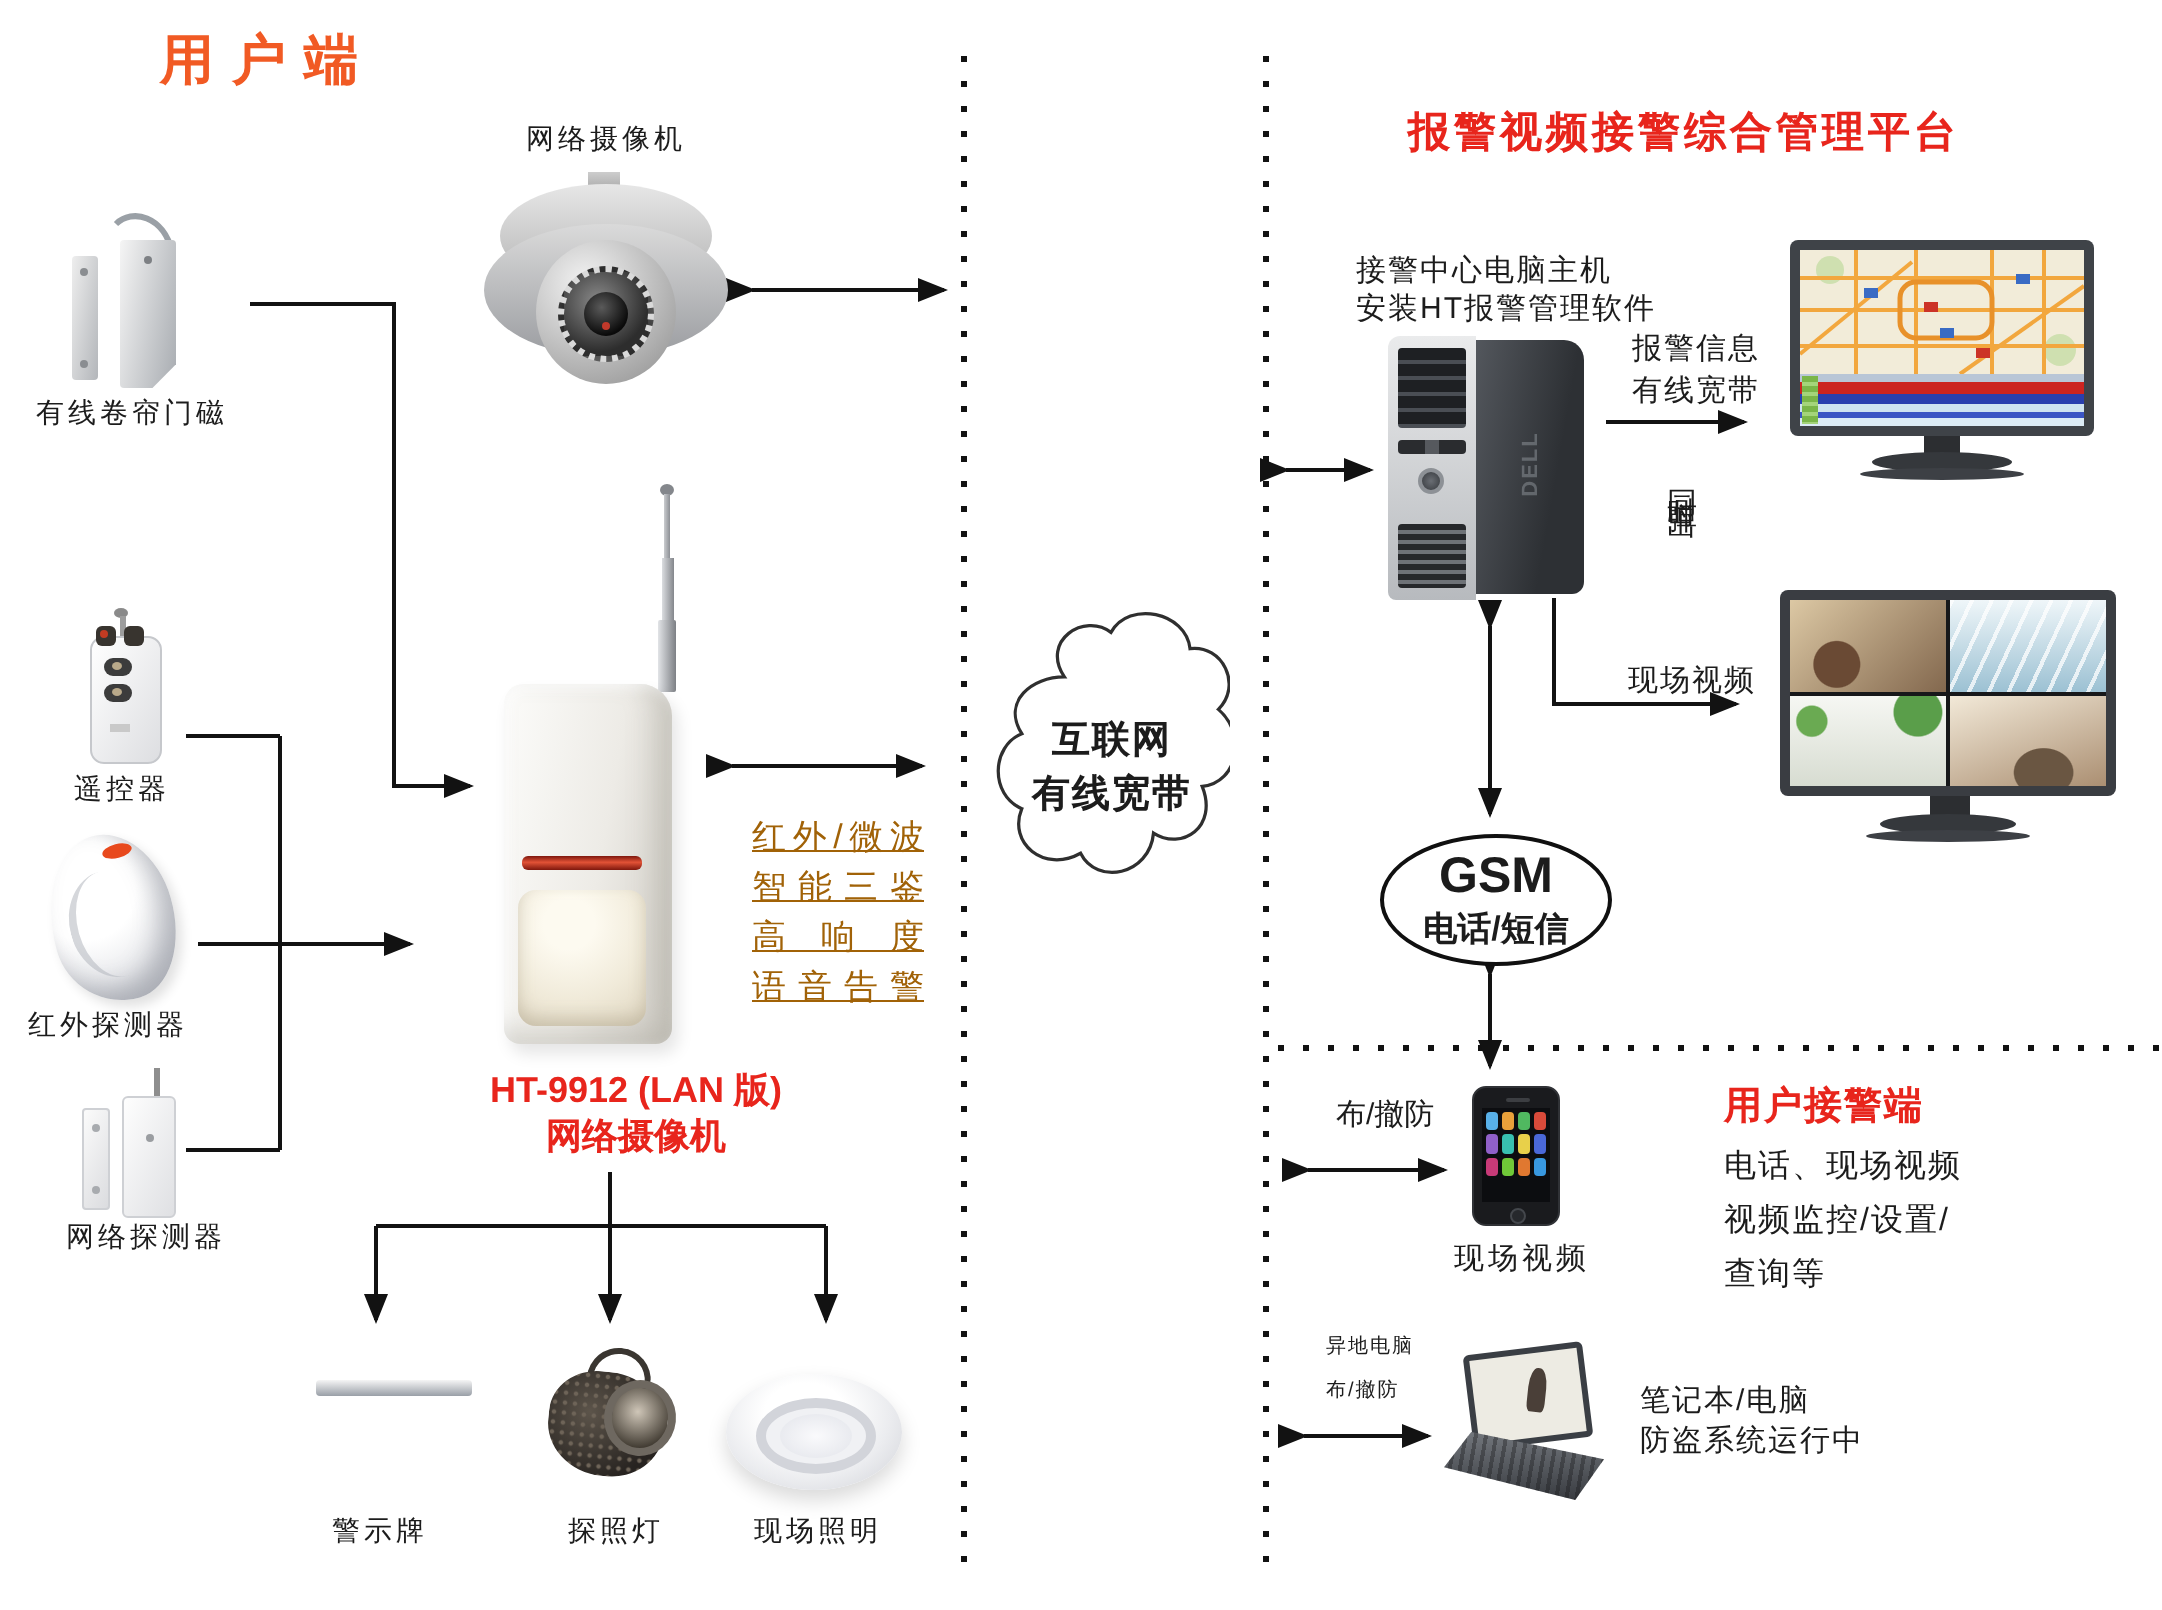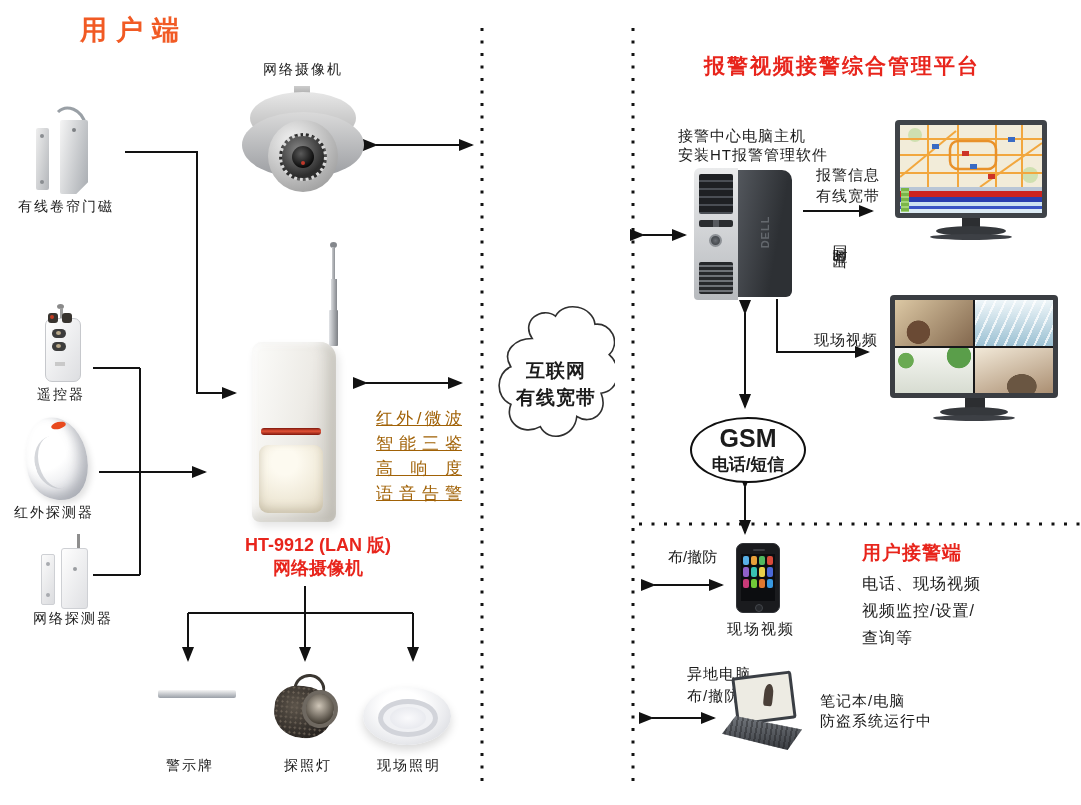--- a/index.html
+++ b/index.html
@@ -176,21 +176,21 @@
   .ph-screen { position:absolute; left:4px; top:10px; width:34px; height:47px; background:#0c0d10; display:grid; grid-template-columns:repeat(4,1fr); grid-template-rows:repeat(4,1fr); gap:2px; padding:2px; }
   .ph-screen i { border-radius:2px; }
   .ph-screen i:nth-child(1){background:#58b0e8}.ph-screen i:nth-child(2){background:#e8a03a}.ph-screen i:nth-child(3){background:#50b860}.ph-screen i:nth-child(4){background:#d84a3a}
   .ph-screen i:nth-child(5){background:#9060c8}.ph-screen i:nth-child(6){background:#38c0b0}.ph-screen i:nth-child(7){background:#e8d04a}.ph-screen i:nth-child(8){background:#4a68d8}
   .ph-screen i:nth-child(9){background:#c83a78}.ph-screen i:nth-child(10){background:#70c838}.ph-screen i:nth-child(11){background:#e07830}.ph-screen i:nth-child(12){background:#3898e0}
   .ph-home { position:absolute; left:18px; top:60px; width:8px; height:8px; border-radius:50%; background:#26282c; border:1px solid #44474c; }
   #phone-label { left:727px; top:620px; font-size:15px; letter-spacing:2px; }
 
   #receiver-lines { left:862px; top:570px; font-size:16px; line-height:27px; letter-spacing:1px; }
 
-  #remote-pc-label { left:663px; top:663px; font-size:15px; line-height:22px; letter-spacing:1px;margin-left:24px; }
+  #remote-pc-label { left:663px; top:663px; font-size:10px; line-height:22px; letter-spacing:1px; }
   #laptop { left:722px; top:674px; width:80px; height:78px; }
   .lp-screen { position:absolute; left:12px; top:0; width:60px; height:48px; background:#3a3e44; border-radius:3px; transform:rotate(-7deg); padding:3px; }
   .lp-screen::after { content:""; display:block; width:100%; height:100%; background:#edebe3; }
   .lp-fig { position:absolute; left:42px; top:10px; width:9px; height:22px; background:#4a3f38; border-radius:45% 45% 20% 20%; transform:rotate(6deg); z-index:2; }
   .lp-base { position:absolute; left:0; top:42px; width:80px; height:34px;
     background:repeating-linear-gradient(100deg, rgba(20,20,22,.35) 0 2px, rgba(0,0,0,0) 2px 5px), linear-gradient(#72767c,#393c41);
     clip-path:polygon(17% 0, 100% 40%, 82% 100%, 0 52%); }
   #laptop-label { left:820px; top:691px; font-size:15px; line-height:20px; letter-spacing:1px; }
 </style>
 </head>

